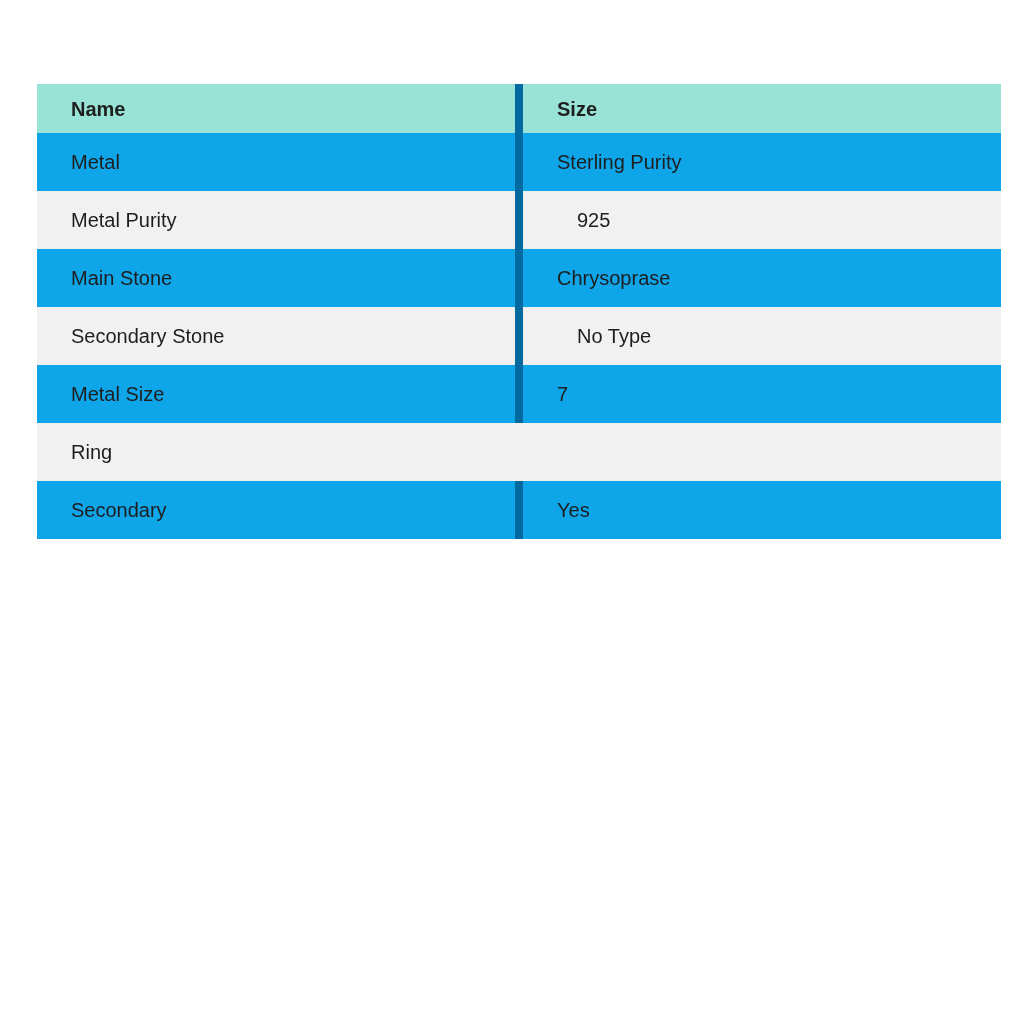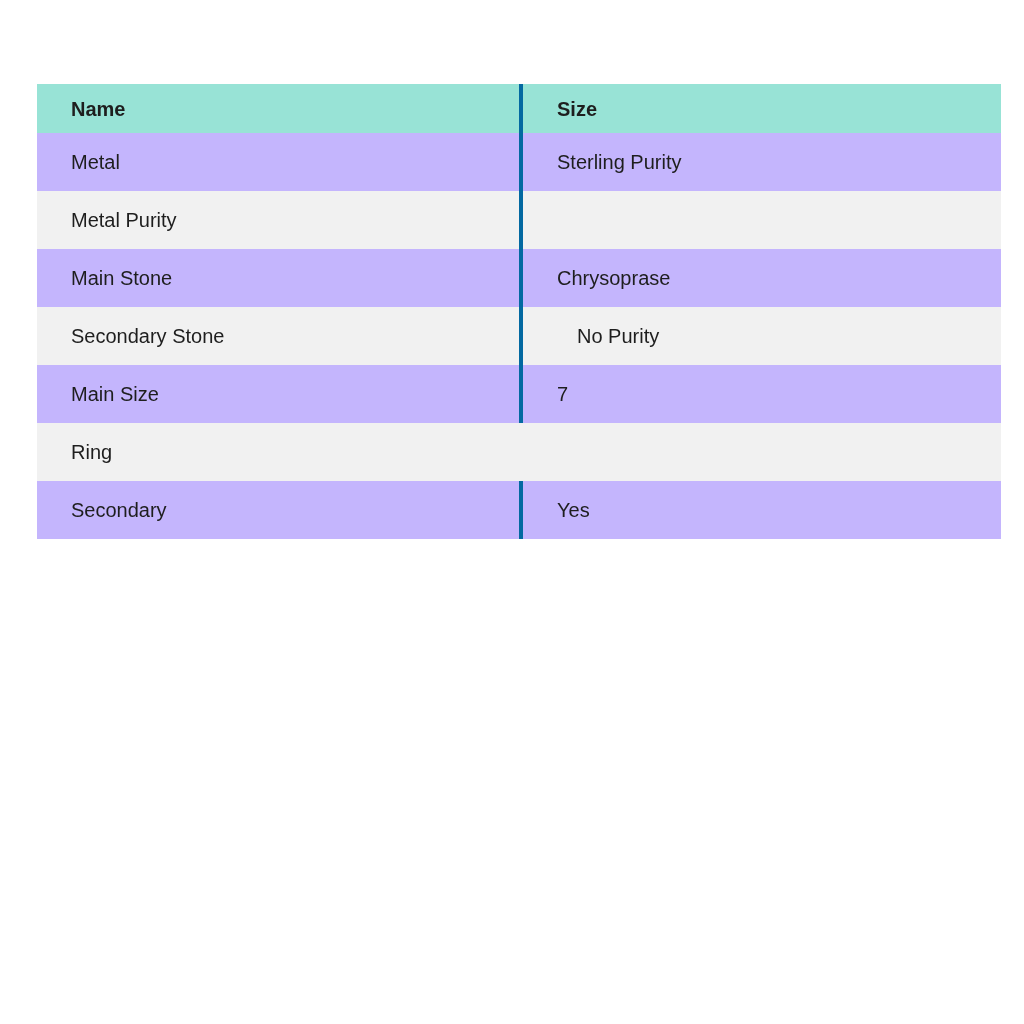--- a/index.html
+++ b/index.html
@@ -20,41 +20,41 @@
   }
   .spec-table{
     position:absolute;
     left:37px;
     top:84px;
     width:964px;
   }
   .row{
     display:flex;
     height:58px;
-    background:#c4b5fd;
+    background:#0ea5e9;
   }
   .row.header{
     height:49px;
     background:var(--header-bg);
     font-weight:600;
   }
   .row.alt{
     background:var(--alt-bg);
     gap:20px;
   }
   .cell{
     display:flex;
     align-items:center;
     padding-left:34px;
     font-size:20px;
     line-height:1;
   }
   .cell.name-col{
     width:486px;
-    border-right:4px solid #0369a1;
+    border-right:8px solid #0369a1;
   }
   .cell.value-col{
     flex:1;
   }
 </style>
 </head>
 <body>
 
 <div class="spec-table">
 
@@ -63,34 +63,35 @@
     <div class="cell value-col">Size</div>
   </div>
 
   <div class="row">
     <div class="cell name-col">Metal</div>
     <div class="cell value-col">Sterling Purity</div>
   </div>
 
   <div class="row alt">
     <div class="cell name-col">Metal Purity</div>
+    <div class="cell value-col">925</div>
   </div>
 
   <div class="row">
     <div class="cell name-col">Main Stone</div>
     <div class="cell value-col">Chrysoprase</div>
   </div>
 
   <div class="row alt">
     <div class="cell name-col">Secondary Stone</div>
-    <div class="cell value-col">No Purity</div>
+    <div class="cell value-col">No Type</div>
   </div>
 
   <div class="row">
-    <div class="cell name-col">Main Size</div>
+    <div class="cell name-col">Metal Size</div>
     <div class="cell value-col">7</div>
   </div>
 
   <div class="row alt">
     <div class="cell value-col">Ring</div>
   </div>
 
   <div class="row">
     <div class="cell name-col">Secondary</div>
     <div class="cell value-col">Yes</div>

